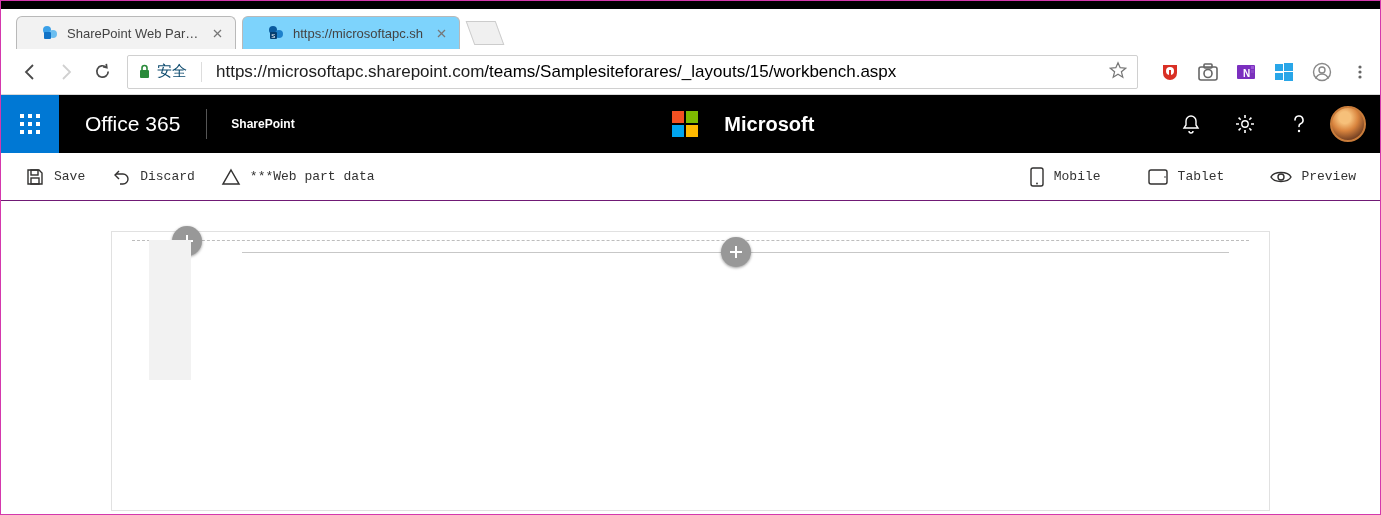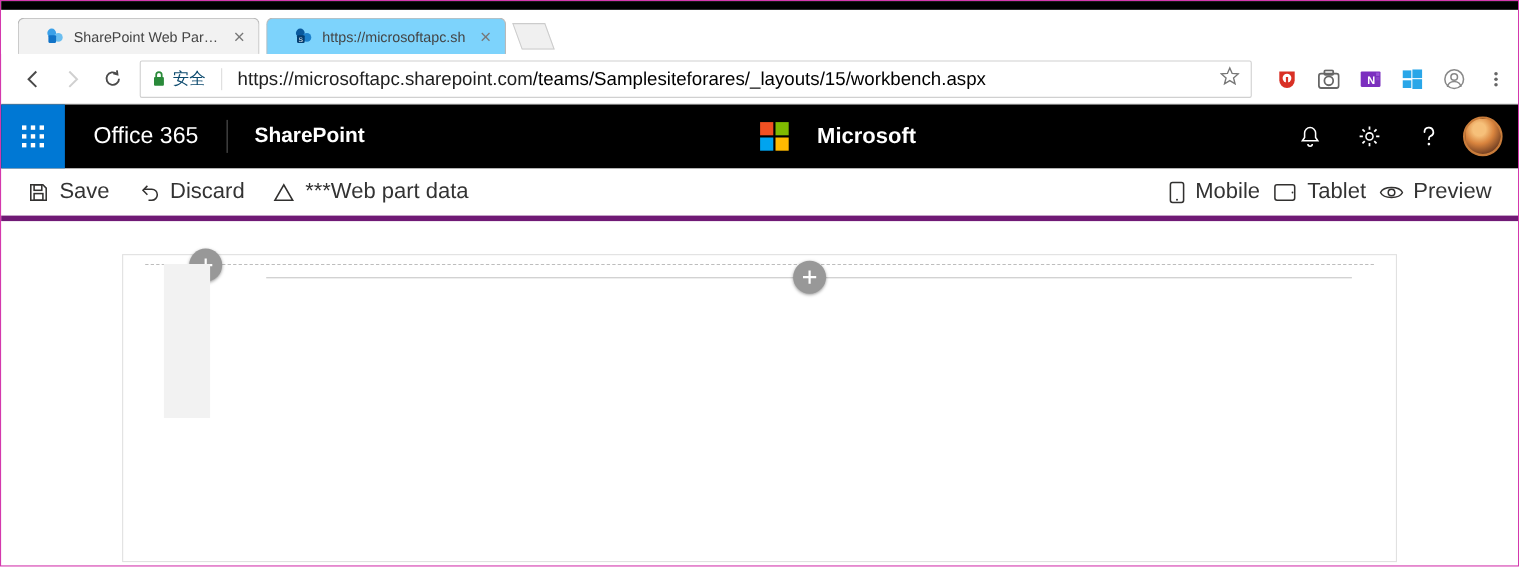--- a/index.html
+++ b/index.html
@@ -32,33 +32,33 @@
     .url .gray { color:#000000; }
     .star { color:#777; cursor:pointer; margin-left:auto; }
     .ext-icons { display:flex; align-items:center; gap:18px; margin-left:8px; }
     .ext-icons .ext { width:20px; height:20px; display:flex; align-items:center; justify-content:center; cursor:pointer; }
 
     
     .o365 { height:58px; background:#000; display:flex; align-items:center; color:#fff; }
     .waffle { width:58px; height:58px; background:#0078d4; display:flex; align-items:center; justify-content:center; cursor:pointer; }
     .o365-label { padding:0 26px; font-size:21px; font-weight:400; }
     .o365-sep { width:1px; height:30px; background:#555; }
-    .o365-app { padding:0 24px; font-size:19px; font-weight:600; }
+    .o365-app { padding:0 24px; font-size:12px; font-weight:600; }
     .o365-center { flex:1; display:flex; align-items:center; justify-content:center; gap:26px; font-size:20px; font-weight:600;}
     .ms-logo { display:grid; grid-template-columns:12px 12px; grid-template-rows:12px 12px; gap:2px; }
     .ms-logo div:nth-child(1){background:#f25022;} .ms-logo div:nth-child(2){background:#7fba00;}
     .ms-logo div:nth-child(3){background:#00a4ef;} .ms-logo div:nth-child(4){background:#ffb900;}
     .o365-right { display:flex; align-items:center; gap:8px; padding-right:14px; }
     .o365-icon { width:46px; height:48px; display:flex; align-items:center; justify-content:center; cursor:pointer; }
     .avatar { width:36px; height:36px; border-radius:50%; background: radial-gradient(circle at 40% 30%, #f6c07a 20%, #d9843e 45%, #6b3a20 80%); border:2px solid #c97c3a; cursor:pointer; }
 
     
-    .cmdbar { height:48px; border-bottom:5px solid #701a75; display:flex; align-items:center; padding:0 24px; gap:26px; font-size:20px; color:#333; }
+    .cmdbar { height:48px; border-bottom:1px solid #701a75; display:flex; align-items:center; padding:0 24px; gap:26px; font-size:13px; color:#333;font-family:Liberation Mono, monospace; }
     .cmd { display:flex; align-items:center; gap:9px; cursor:pointer; }
-    .cmdbar-right { margin-left:auto; display:flex; align-items:center; gap:12px; }
+    .cmdbar-right { margin-left:auto; display:flex; align-items:center; gap:46px; }
 
     
     .canvas-wrap { padding: 30px 110px 0 110px; }
     .canvas { border:1px solid #e1e1e1; min-height:280px; position:relative; background:#fff; padding-bottom:40px;}
     .section-sep { position:absolute; top:8px; left:20px; right:20px; border-top:1px dashed #bdbdbd; }
     .plus-btn { width:30px; height:30px; border-radius:50%; background:#989898; display:flex; align-items:center; justify-content:center; color:#fff; box-shadow:0 1px 3px rgba(0,0,0,0.4); cursor:pointer; position:absolute;}
     .plus-section { top:-6px; left:60px; }
     .inner-block { margin: 20px 40px 0 130px; position:relative; }
     .inner-line { border-top:1px solid #c7c7c7; }
     .plus-webpart { top:-15px; left:50%; transform:translateX(-50%); }

